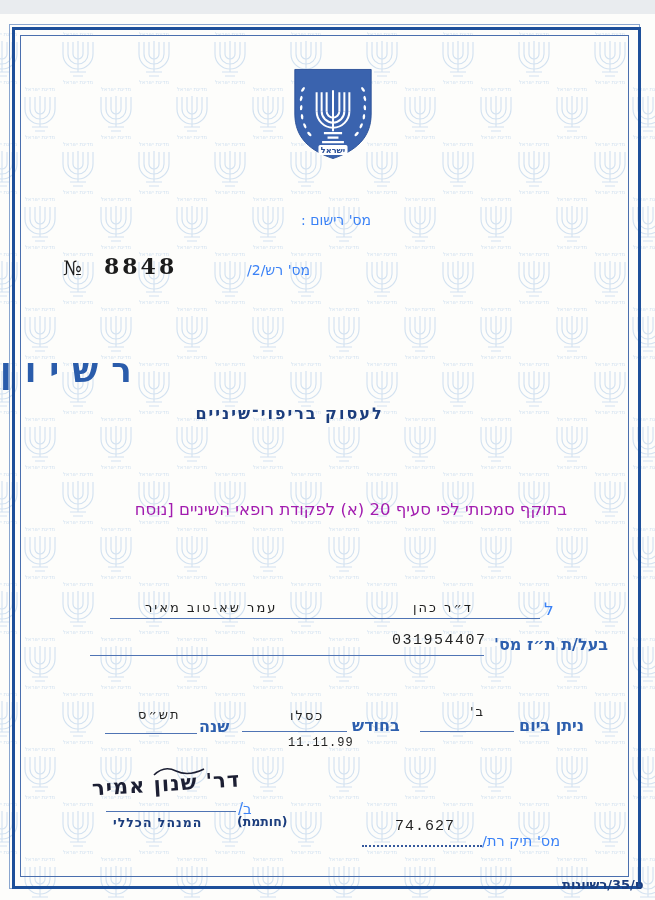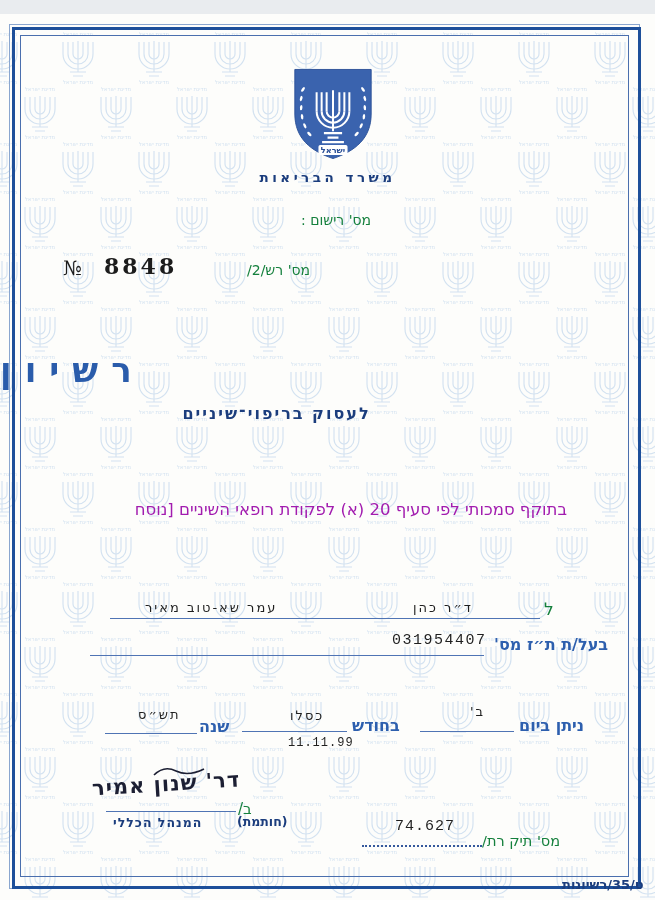--- a/index.html
+++ b/index.html
@@ -8,28 +8,28 @@
     background:#fdfdfb;overflow:hidden;direction:rtl;
     font-family:"DejaVu Sans","Liberation Sans",sans-serif;
   }
   .wm{position:absolute;inset:0;opacity:.85;}
   .abs{position:absolute;white-space:nowrap;}
   
   .frame-outer{position:absolute;left:9px;top:10px;width:629px;height:863px;border:1px solid #8aa6cf;}
   .frame-thick{position:absolute;left:12px;top:13px;width:623px;height:856px;border:3px solid #1d4f9a;}
   .frame-inner{position:absolute;left:20px;top:21px;width:607px;height:840px;border:1.5px solid #4a6fae;}
   
-  .lbl{color:#15803d;font-size:14px;}
+  .lbl{color:#3b82f6;font-size:14px;}
   .lbl-big{color:#2d5fae;font-size:16px;font-weight:600;text-align:center;}
   .navy{color:#1b3d7d;font-weight:bold;}
   .typed{color:#1f1f1f;font-family:"Liberation Mono","DejaVu Sans Mono","DejaVu Sans",monospace;}
   .typed-he{color:#1f1f1f;font-size:13px;letter-spacing:2px;}
   .ministry{font-size:13.5px;letter-spacing:3.5px;}
   .title{font-size:34px;font-weight:bold;letter-spacing:13px;color:#2a5cab;text-align:left;left:0;width:655px;}
-  .subtitle{font-size:16px;letter-spacing:2px;text-align:center;left:3px;width:547px;}
+  .subtitle{font-size:16px;letter-spacing:2px;text-align:center;left:16px;width:547px;}
   .body-text{color:#a21caf;font-size:16.5px;line-height:26px;text-align:right;white-space:nowrap;}
   .rule{position:absolute;border-bottom:1.5px solid #4f74b4;height:0;}
   .rule-dotted{position:absolute;border-bottom:2px dotted #35589c;height:0;}
   .num{direction:ltr;}
   .no-sym{font-family:"DejaVu Serif","Liberation Serif",serif;font-size:20px;color:#1c1c1c;}
   .lic-num{font-family:"DejaVu Serif","Liberation Serif",serif;font-size:22px;font-weight:600;letter-spacing:3px;color:#1c1c1c;}
   .signature{font-size:21px;font-weight:bold;color:#1c1f33;transform:rotate(-3.5deg);letter-spacing:1px;}
   .small-navy{font-size:12.5px;}
   .form-code{font-size:13px;}
 </style>
@@ -222,21 +222,20 @@
       <ellipse cx="85" cy="38" rx="3" ry="1.4" transform="rotate(75 85 38)"></ellipse>
       <ellipse cx="85" cy="48" rx="3" ry="1.4" transform="rotate(85 85 48)"></ellipse>
       <ellipse cx="84" cy="58" rx="3" ry="1.4" transform="rotate(95 84 58)"></ellipse>
       <ellipse cx="81" cy="68" rx="3" ry="1.4" transform="rotate(115 81 68)"></ellipse>
       <ellipse cx="76" cy="77" rx="3" ry="1.4" transform="rotate(135 76 77)"></ellipse>
     </g>
     <rect x="34" y="89" width="32" height="11" rx="2" fill="#ffffff"></rect>
     <text x="50" y="98" font-size="9" font-weight="bold" fill="#2a4f96" text-anchor="middle">ישראל</text>
   </svg>
 
-  <div class="abs navy ministry" style="left:0;width:655px;top:155px;text-align:center;">משרד הבריאות</div>
 
   <div class="abs lbl" style="left:301px;top:198px;">מס' רישום :</div>
 
   <div class="abs no-sym num" style="left:63px;top:242px;">№</div>
   <div class="abs lic-num num" style="left:104px;top:239px;">8848</div>
 
   <div class="abs lbl" style="left:247px;top:248px;">מס' רש/2/</div>
 
   <div class="abs title" style="top:336px;">רשיון</div>
   <div class="abs navy subtitle" style="top:390px;">לעסוק בריפוי־שיניים</div>

